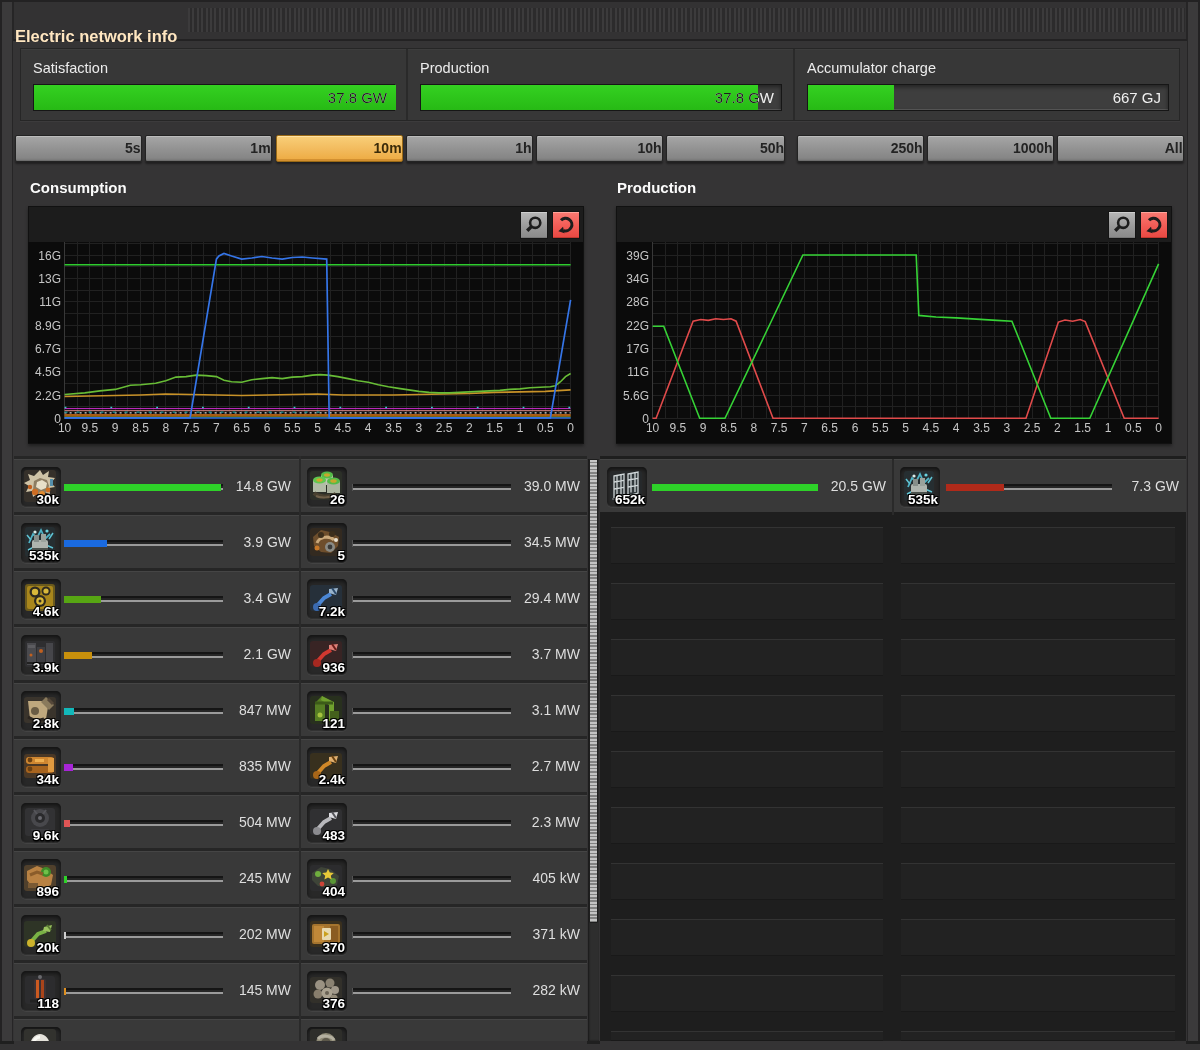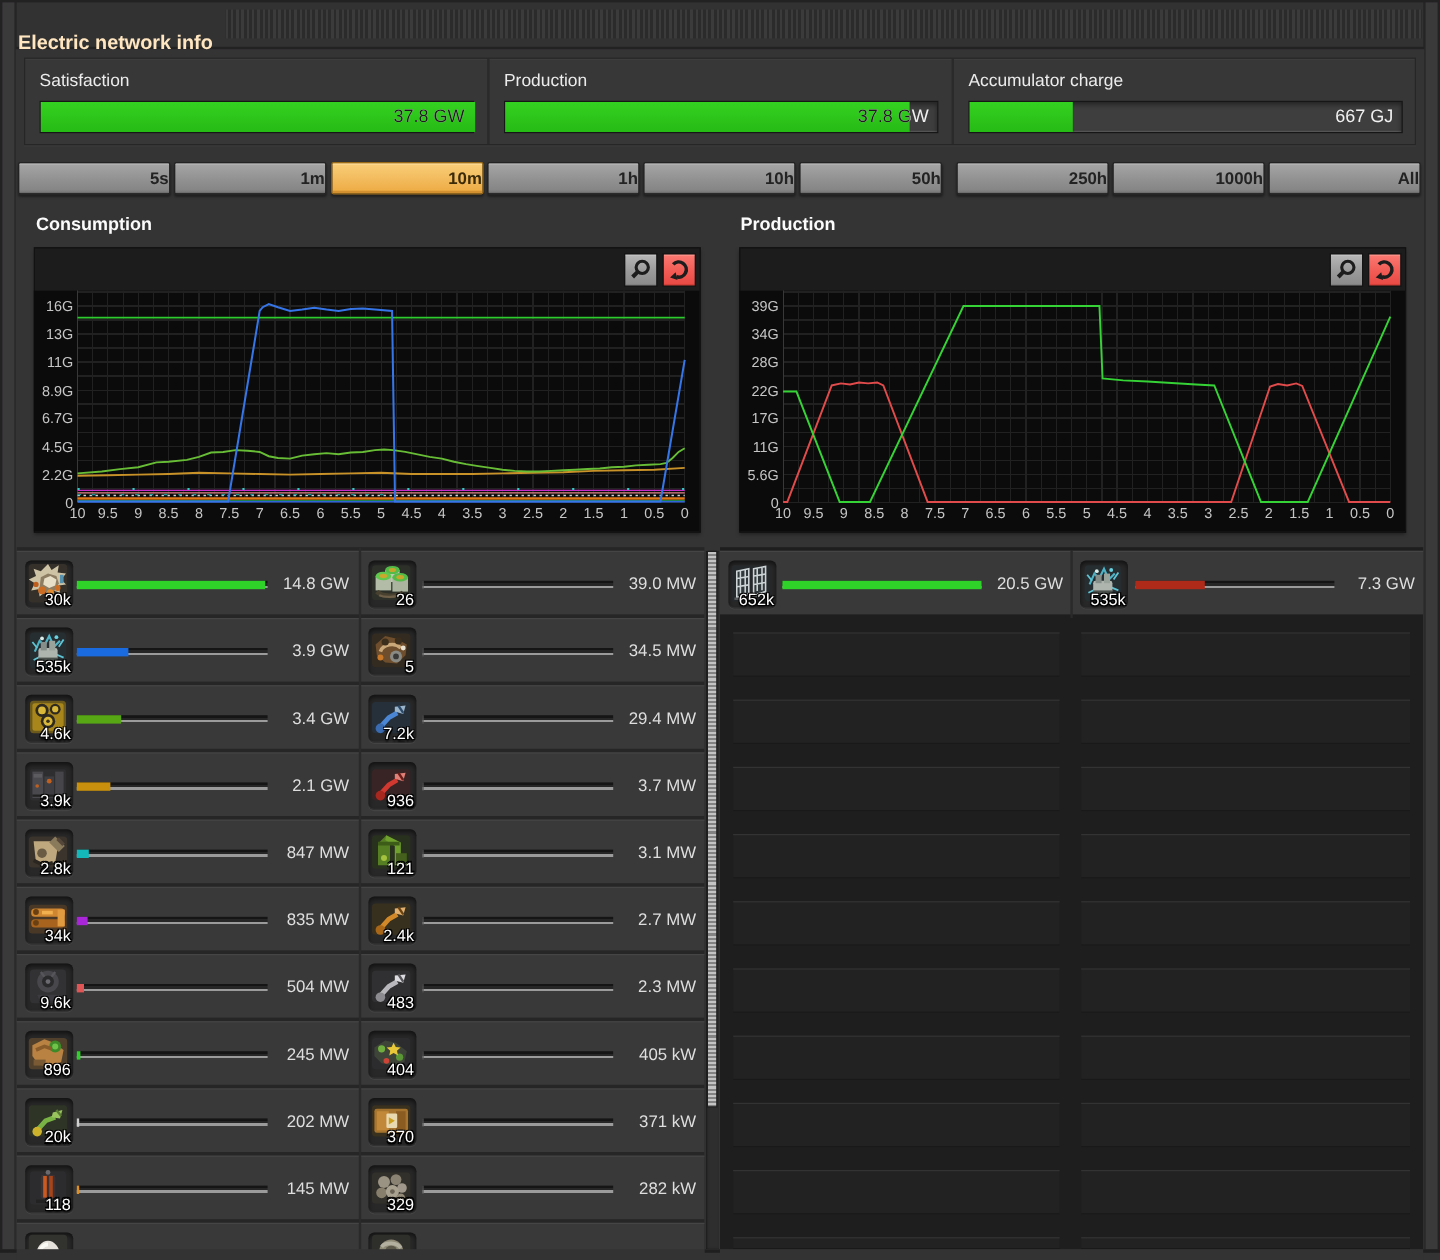--- a/index.html
+++ b/index.html
@@ -7,21 +7,21 @@
 .statlab{position:absolute;top:60px;font-size:14.5px;color:#ececec;}
 .pbar{position:absolute;top:84px;height:27px;box-sizing:border-box;border:1px solid #161616;background:#3e3e3e;box-shadow:inset 0 2px 4px rgba(0,0,0,.45),inset 0 -1px 0 rgba(255,255,255,.14);}
 .pfill{position:absolute;left:0;top:0;bottom:0;background:linear-gradient(#34d121,#27ba15);}
 .ptxt{position:absolute;left:0;right:0;top:0;bottom:0;line-height:25px;font-size:15px;text-align:right;padding-right:7px;}
 .hdr{position:absolute;font-size:15px;font-weight:bold;color:#fbfbfb;}
 .cframe{position:absolute;top:206px;width:556px;height:238px;background:#1c1c1c;box-shadow:inset 0 0 0 1px #111,0 2px 3px rgba(0,0,0,.4);}
 .tbtn{position:absolute;top:5px;width:28px;height:28px;box-sizing:border-box;border:1px solid #141414;background:linear-gradient(#b7b7b7,#9a9a9a 55%,#8a8a8a);box-shadow:inset 0 1px 0 #cecece,inset 0 -1px 0 #787878;}
 .tbtn.red{background:linear-gradient(#fa7a72,#f25b55 55%,#e84842);box-shadow:inset 0 1px 0 #ffa39a,inset 0 -1px 0 #c03830;}
 .row{position:absolute;height:53px;background:#393939;border-top:1px solid #454545;box-sizing:border-box;}
 .icon{position:absolute;top:8px;width:40px;height:40px;box-sizing:border-box;background:#282828;border-radius:5px;box-shadow:inset 0 2px 4px rgba(0,0,0,.6),inset 0 -1px 0 rgba(255,255,255,.07),0 1px 0 rgba(255,255,255,.05);overflow:hidden;}
-.cnt{position:absolute;right:2px;bottom:0px;font-size:13.5px;font-weight:normal;color:#fff;text-shadow:-1px -1px 0 #000,1px -1px 0 #000,-1px 1px 0 #000,1px 1px 0 #000,0 2px 2px #000;}
+.cnt{position:absolute;right:2px;bottom:0px;font-size:13.5px;font-weight:bold;color:#fff;text-shadow:-1px -1px 0 #000,1px -1px 0 #000,-1px 1px 0 #000,1px 1px 0 #000,0 2px 2px #000;}
 .track{position:absolute;top:25px;height:7px;background:linear-gradient(#151515 0 2px,#262626 2px 4px,#9b9b9b 4px 6px,#3a3a3a 6px 7px);}
 .fill{position:absolute;left:0;top:0;height:7px;}
 .val{position:absolute;top:22.5px;font-size:14px;color:#dedede;text-align:right;}
 .ph{position:absolute;height:37px;background:#222222;border-top:1px solid #333333;border-bottom:1px solid #191919;box-sizing:border-box;}
 </style></head><body>
 <div class="abs" style="left:0;top:0;width:1200px;height:1050px;background:#333233"></div>
 <div class="abs" style="left:0;top:0;width:14px;height:1050px;background:#3b3a3b;box-shadow:inset 2px 0 0 #232223,inset -2px 0 0 #262526"></div>
 <div class="abs" style="left:1186px;top:0;width:14px;height:1050px;background:#3b3a3b;box-shadow:inset -2px 0 0 #232223,inset 2px 0 0 #262526"></div>
 <div class="abs" style="left:0;top:0;width:1200px;height:2px;background:#232223"></div>
 <div class="abs" style="left:0;top:1041px;width:1200px;height:9px;background:#343334;box-shadow:inset 0 3px 0 #1f1f1f"></div>
@@ -479,21 +479,21 @@
     <svg width="36" height="38" viewBox="0 0 36 38" style="position:absolute;left:1px;top:0" xmlns="http://www.w3.org/2000/svg">
       <rect x="2" y="6" width="32" height="26" rx="3" fill="#32302a"></rect>
       <circle cx="12" cy="14" r="5" fill="#9a9282"></circle>
       <circle cx="22" cy="12" r="4.5" fill="#8a8272"></circle>
       <circle cx="27" cy="19" r="4" fill="#a0988a"></circle>
       <circle cx="10" cy="23" r="4.5" fill="#887e6c"></circle>
       <circle cx="19" cy="22" r="5.5" fill="#aaa290"></circle>
       <circle cx="26" cy="27" r="3.5" fill="#938a78"></circle>
       <circle cx="19" cy="22" r="2" fill="#6a6254"></circle>
     </svg>
-    <div class="cnt">329</div>
+    <div class="cnt">376</div>
   </div>
 <div class="track" style="left:352px;top:988px;width:159px"></div>
 <div class="fill" style="left:352px;top:988px;width:1px;background:#555555"></div>
 <div class="val" style="left:470px;top:982px;width:110px">282 kW</div>
 <div class="row" style="left:300px;top:1019px;width:287px"></div>
 <div class="icon" style="left:307px;top:1027px">
     <svg width="36" height="38" viewBox="0 0 36 38" style="position:absolute;left:1px;top:0" xmlns="http://www.w3.org/2000/svg">
       <rect x="2" y="2" width="32" height="34" rx="3" fill="#2e2e2a"></rect>
       <circle cx="18" cy="16" r="10" fill="#8e8a76"></circle>
       <circle cx="18" cy="16" r="5" fill="#5c584a"></circle>

